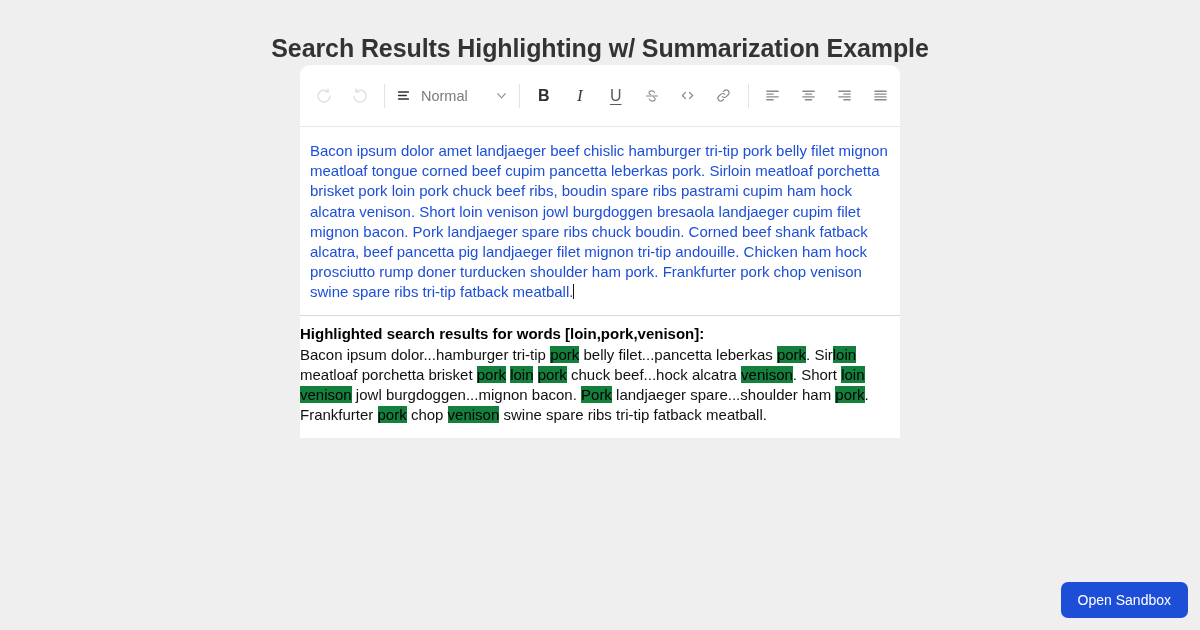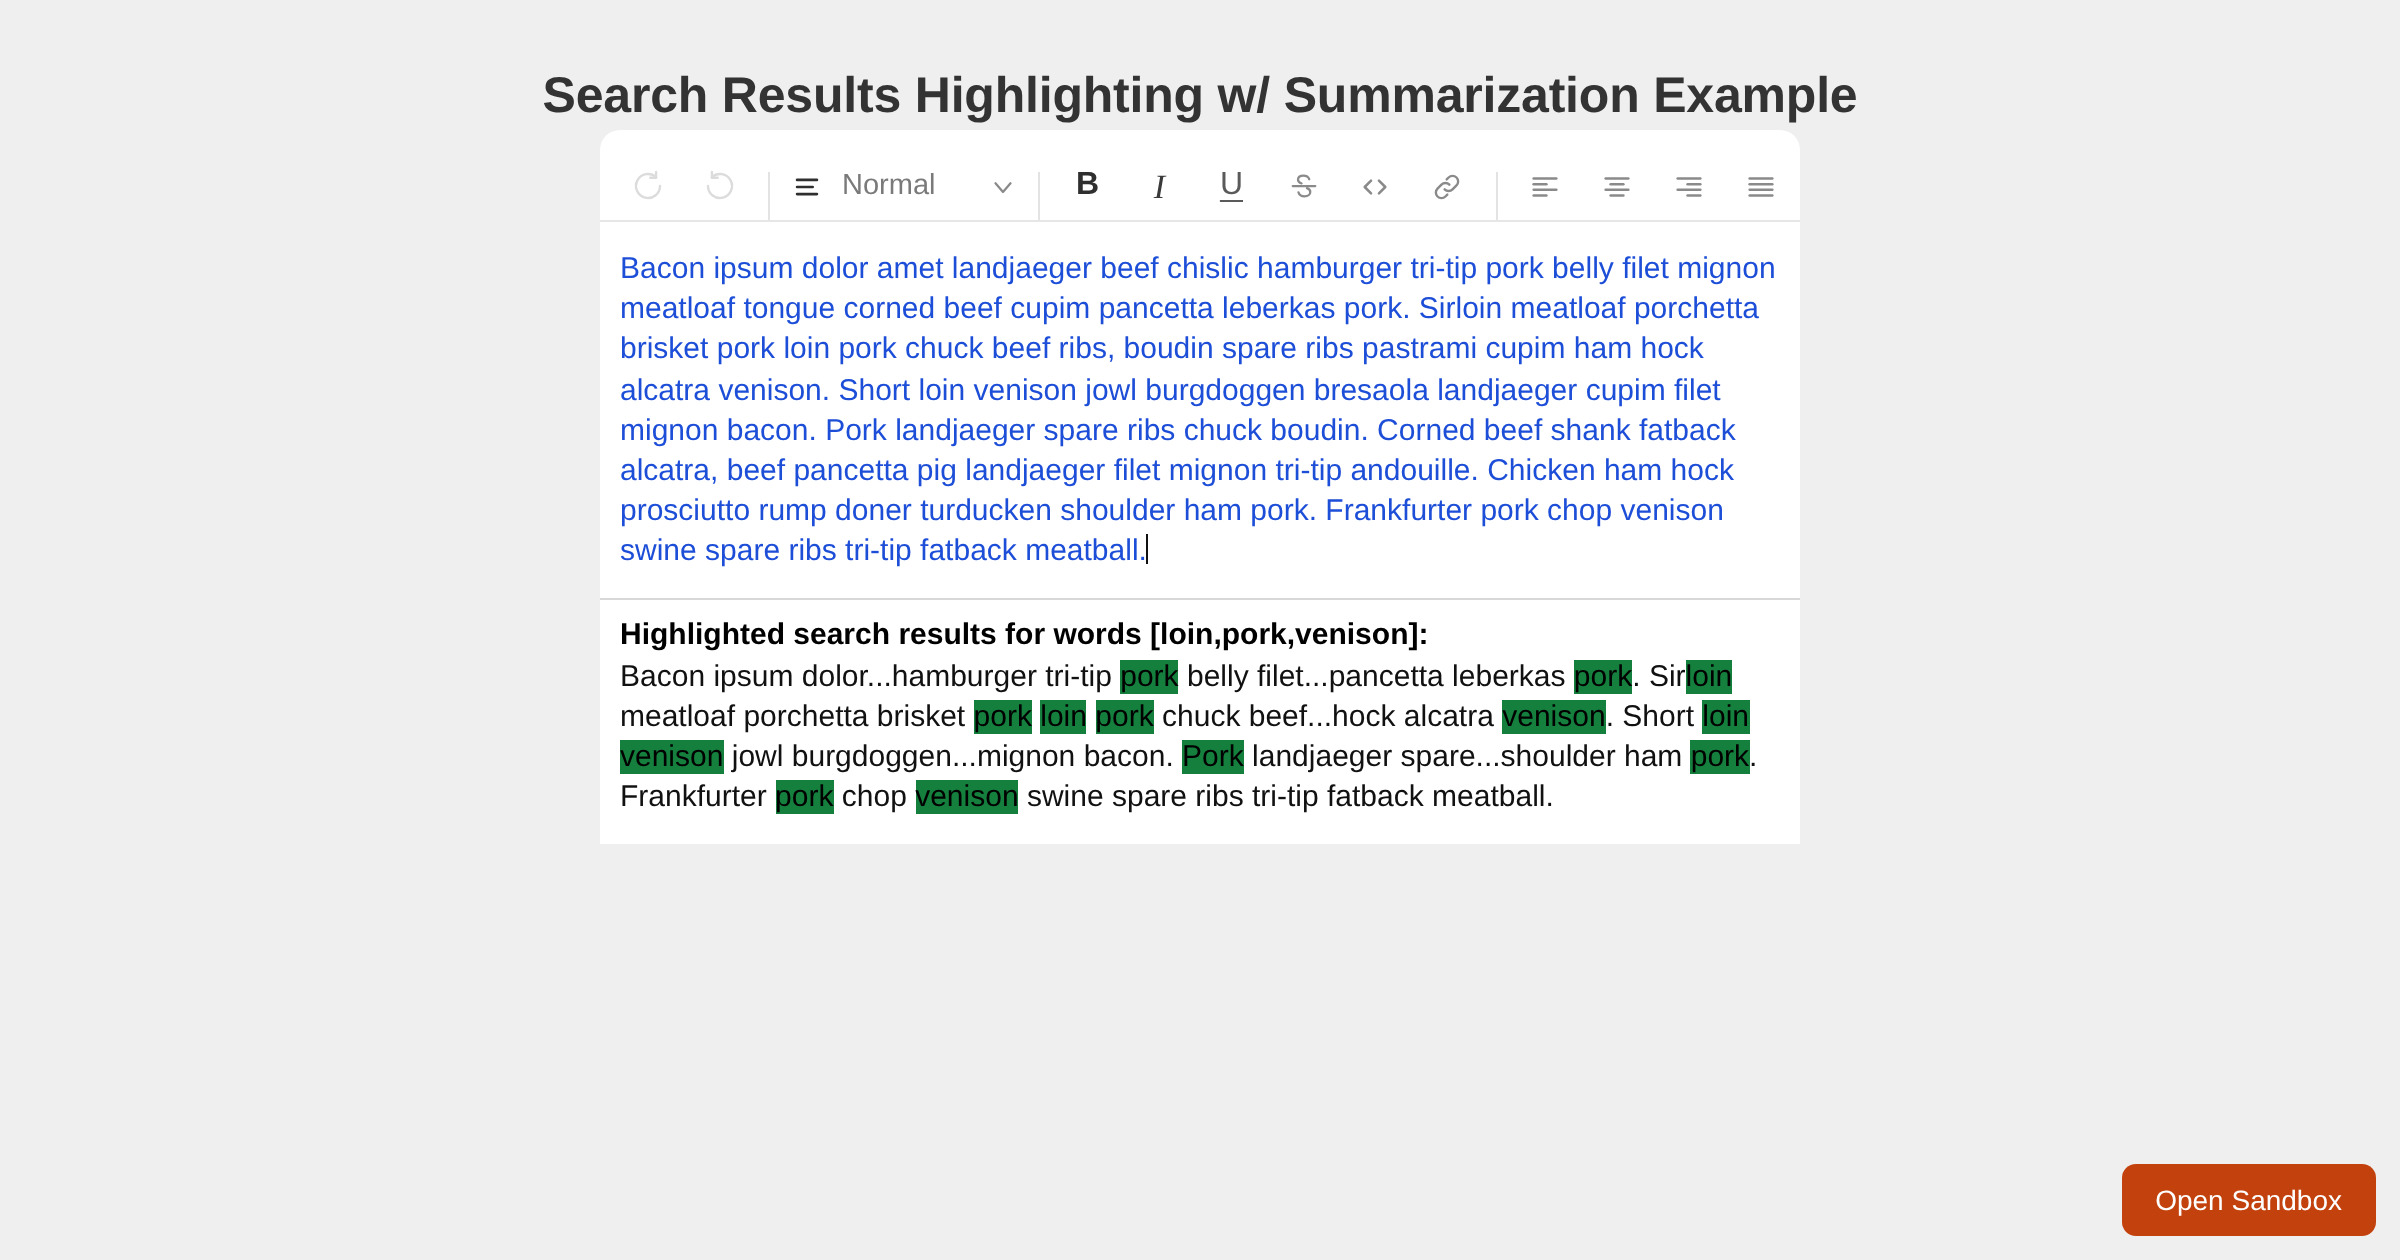--- a/index.html
+++ b/index.html
@@ -34,22 +34,22 @@
     width: 600px;
     background: #ffffff;
     border-radius: 10px 10px 0 0;
     box-sizing: border-box;
     overflow: hidden;
   }
 
   
   .toolbar {
     display: flex;
-    align-items: flex-end;
-    height: 46px;
+    align-items: center;
+    height: 62px;
     border-bottom: 1px solid #e6e6e6;
     padding: 0 6px;
     box-sizing: border-box;
   }
   .tb-btn {
     display: flex;
     align-items: center;
     justify-content: center;
     width: 36px;
     height: 34px;
@@ -106,21 +106,21 @@
     display: inline-block;
     width: 1px;
     height: 15px;
     background: #111111;
     vertical-align: -2px;
     margin-left: 0px;
   }
 
   
   .results {
-    padding: 8px 10px 12px 10px;
+    padding: 8px 10px 12px 0;
     font-size: 15px;
     line-height: 20.2px;
     color: #111111;
   }
   .results-heading {
     font-weight: bold;
     margin: 0 0 1px 0;
     font-size: 15px;
     color: #000000;
   }
@@ -129,21 +129,21 @@
     background: #15803d;
     color: #000000;
     padding: 0;
   }
 
   
   .sandbox-btn {
     position: absolute;
     right: 12px;
     bottom: 12px;
-    background: #c2410c;
+    background: #1d4ed8;
     color: #ffffff;
     font-size: 14px;
     padding: 11px 17px;
     border-radius: 7px;
     border: none;
     cursor: pointer;
     font-family: "Liberation Sans", sans-serif;
     line-height: 1;
   }
 </style>

